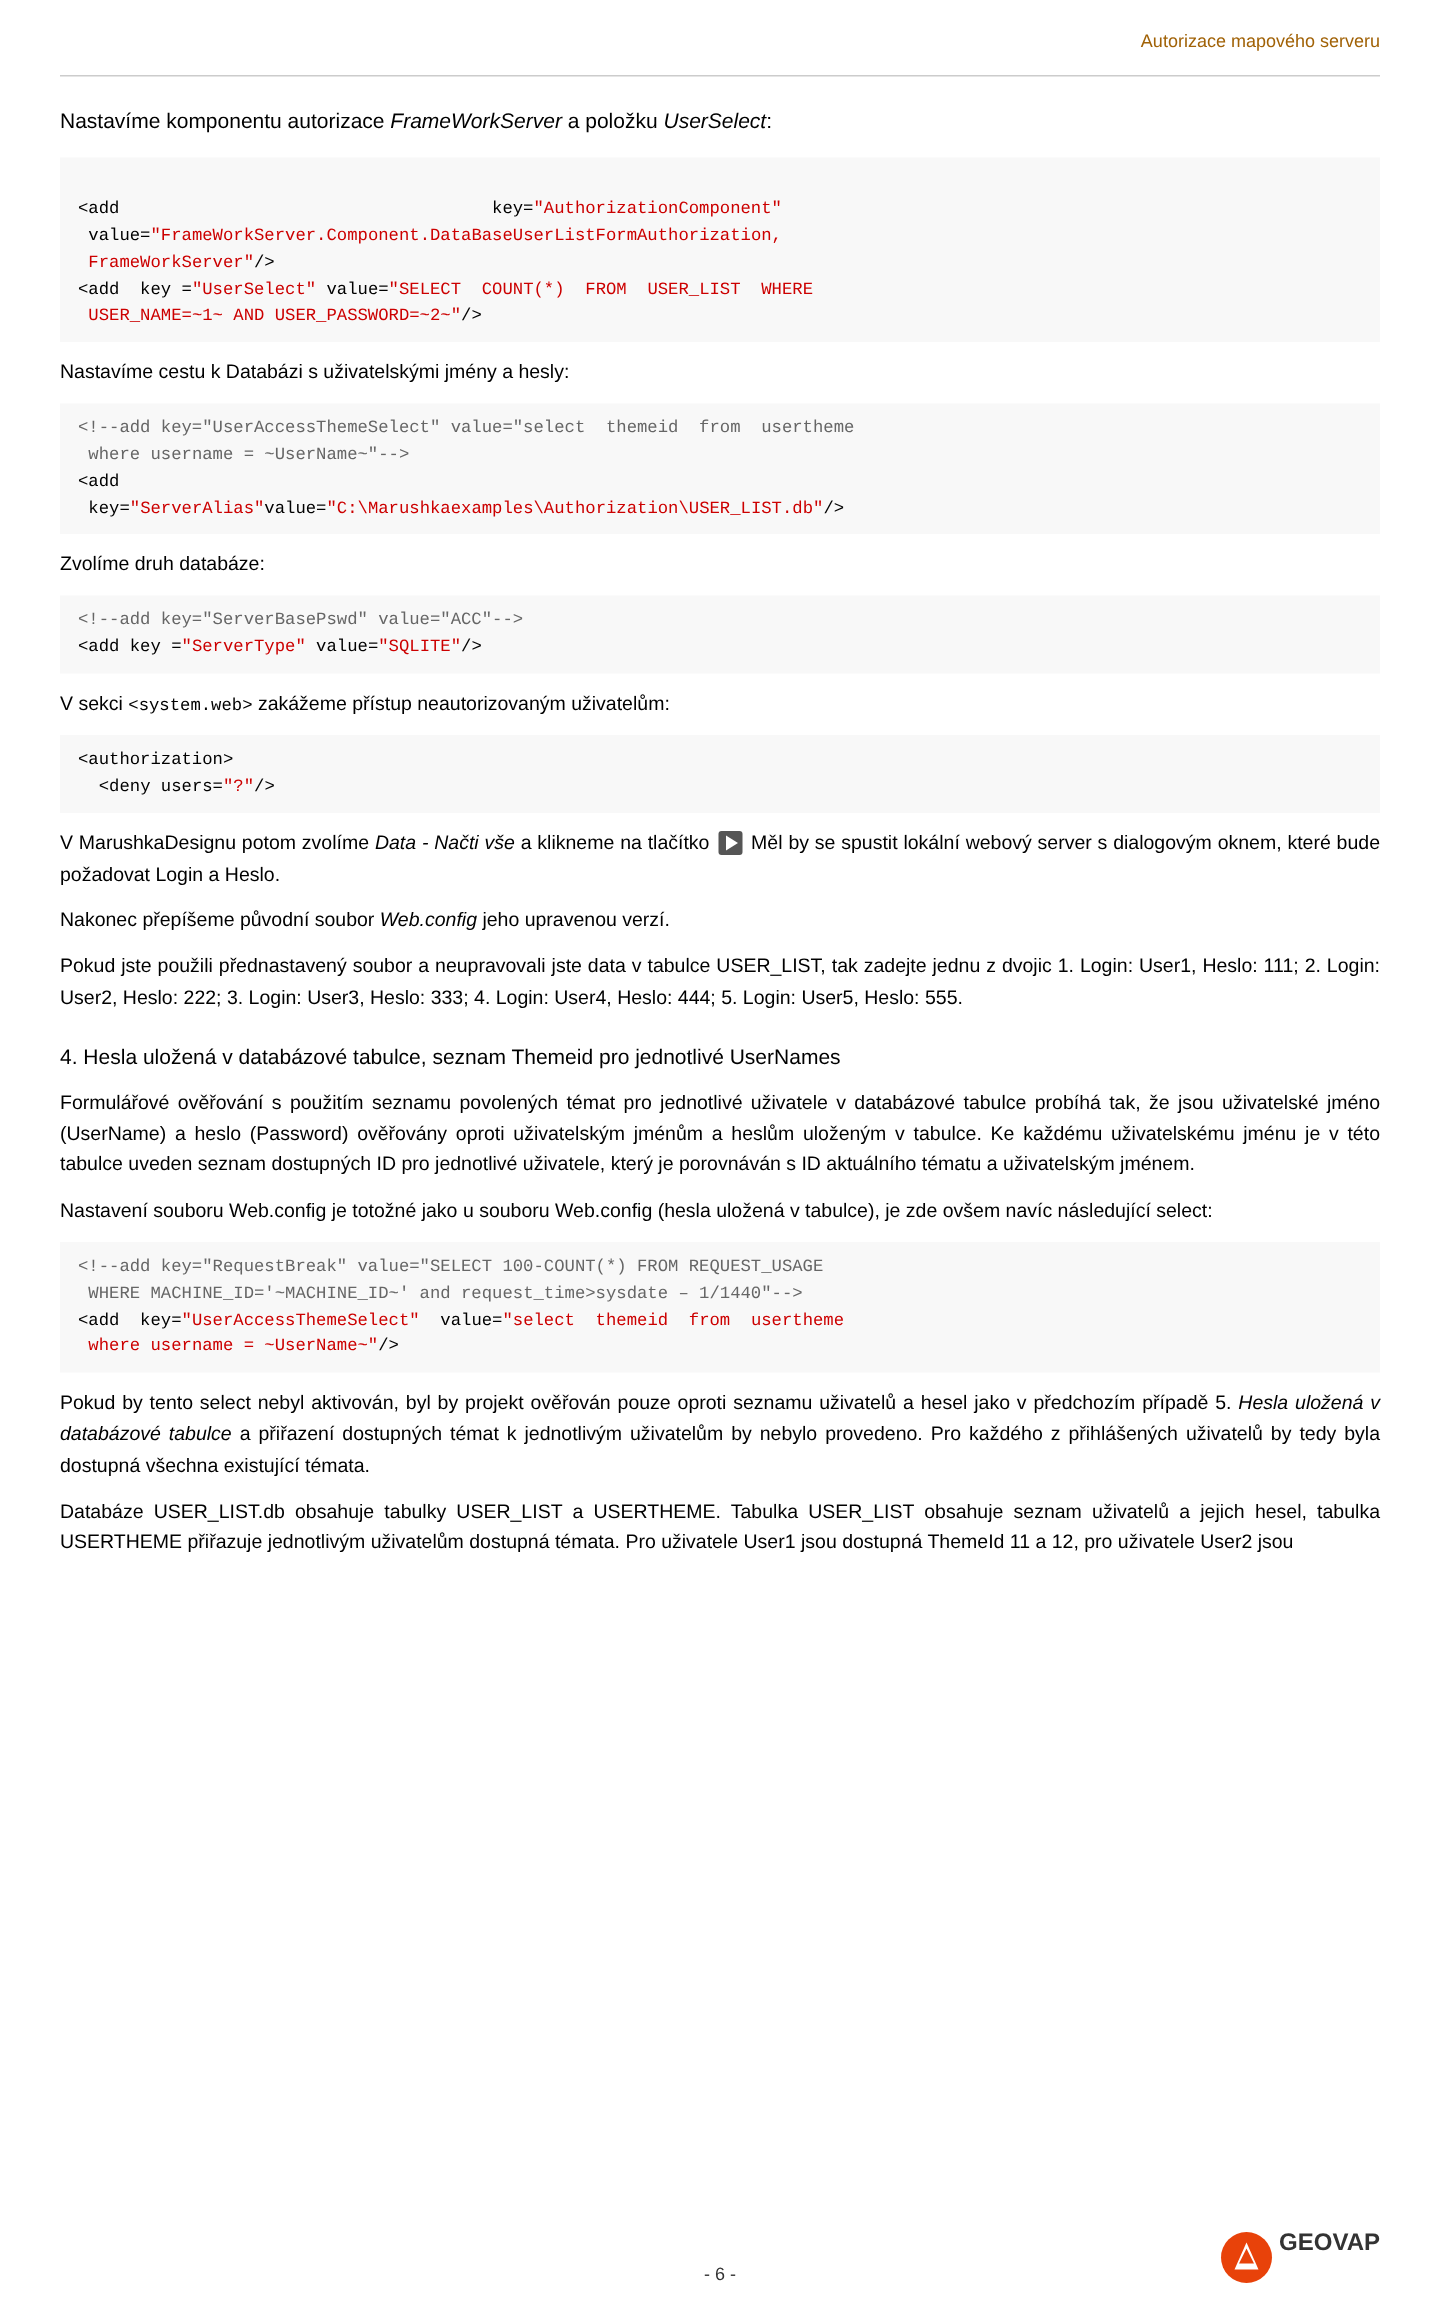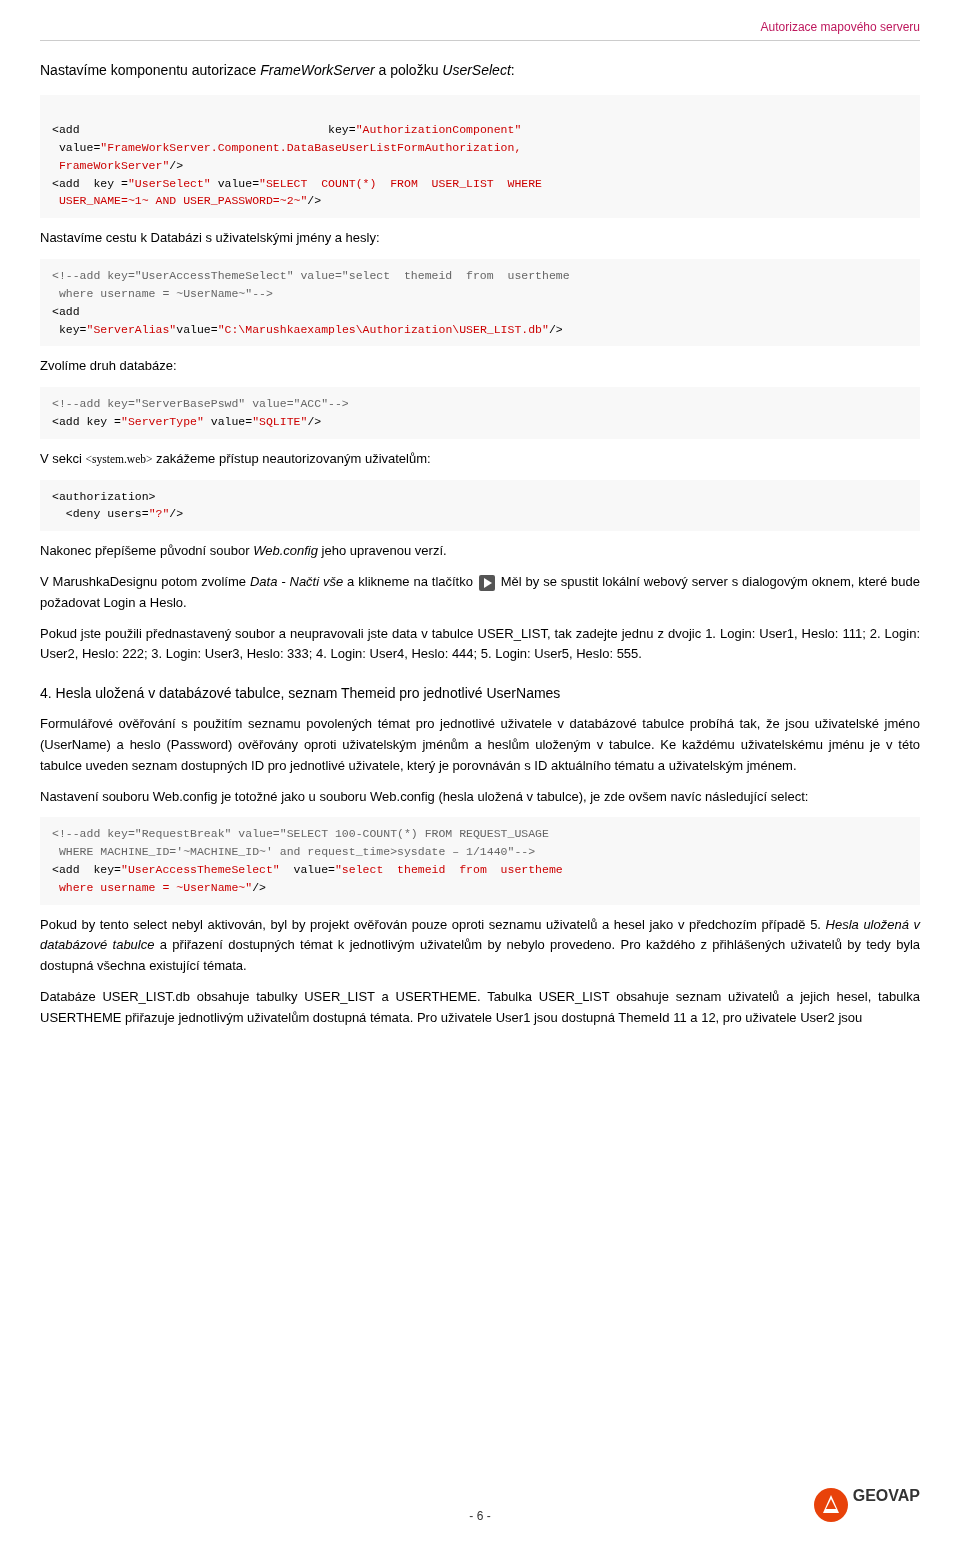--- a/index.html
+++ b/index.html
@@ -11,23 +11,23 @@
       width: 960px;
       min-height: 1543px;
       position: relative;
     }
     .page {
       padding: 20px 40px 60px 40px;
     }
     .header-bar {
       text-align: right;
       font-size: 12px;
-      color: #be185d;
+      color: #a16207;
       border-bottom: 1px solid #ccc;
-      padding-bottom: 6px;
+      padding-bottom: 16px;
       margin-bottom: 18px;
     }
     p {
       font-size: 13px;
       line-height: 1.6;
       margin-bottom: 10px;
       text-align: justify;
     }
     .code-block {
       font-family: 'Courier New', Courier, monospace;
@@ -49,21 +49,21 @@
     }
     .intro-para em {
     }
     .section-heading {
       font-size: 14px;
       font-weight: normal;
       margin: 18px 0 10px 0;
       line-height: 1.5;
     }
     .inline-code {
-      font-family: Liberation Serif, serif;
+      font-family: Liberation Mono, monospace;
       font-size: 11.5px;
     }
     .play-btn {
       display: inline-block;
       width: 16px;
       height: 16px;
       background: #555;
       border-radius: 2px;
       position: relative;
       vertical-align: middle;
@@ -145,25 +145,25 @@
 &lt;add key =<span style="color:#c00">"ServerType"</span> value=<span style="color:#c00">"SQLITE"</span>/&gt;</div>
 
   <p>
     <span>V sekci </span><span class="inline-code">&lt;system.web&gt;</span><span> zakážeme přístup neautorizovaným uživatelům:</span>
   </p>
 
   <div class="code-block">&lt;authorization&gt;
   &lt;deny users=<span style="color:#c00">"?"</span>/&gt;</div>
 
   <p>
+    <span>V MarushkaDesignu potom zvolíme </span><em>Data - Načti vše</em><span> a klikneme na tlačítko </span><span class="play-btn"></span><span> Měl by se spustit lokální webový server s dialogovým oknem, které bude požadovat Login a Heslo.</span>
+  </p>
+
+  <p>
     Nakonec přepíšeme původní soubor <em>Web.config</em> jeho upravenou verzí.
-  </p>
-
-  <p>
-    <span>V MarushkaDesignu potom zvolíme </span><em>Data - Načti vše</em><span> a klikneme na tlačítko </span><span class="play-btn"></span><span> Měl by se spustit lokální webový server s dialogovým oknem, které bude požadovat Login a Heslo.</span>
   </p>
 
   <p>Pokud jste použili přednastavený soubor a neupravovali jste data v tabulce USER_LIST, tak zadejte jednu z dvojic 1. Login: User1, Heslo: 111; 2. Login: User2, Heslo: 222; 3. Login: User3, Heslo: 333; 4. Login: User4, Heslo: 444; 5. Login: User5, Heslo: 555.</p>
 
 
   <p class="section-heading">
     <span>4.</span>
     <span>Hesla uložená v databázové tabulce, seznam Themeid pro jednotlivé UserNames</span>
   </p>
 

